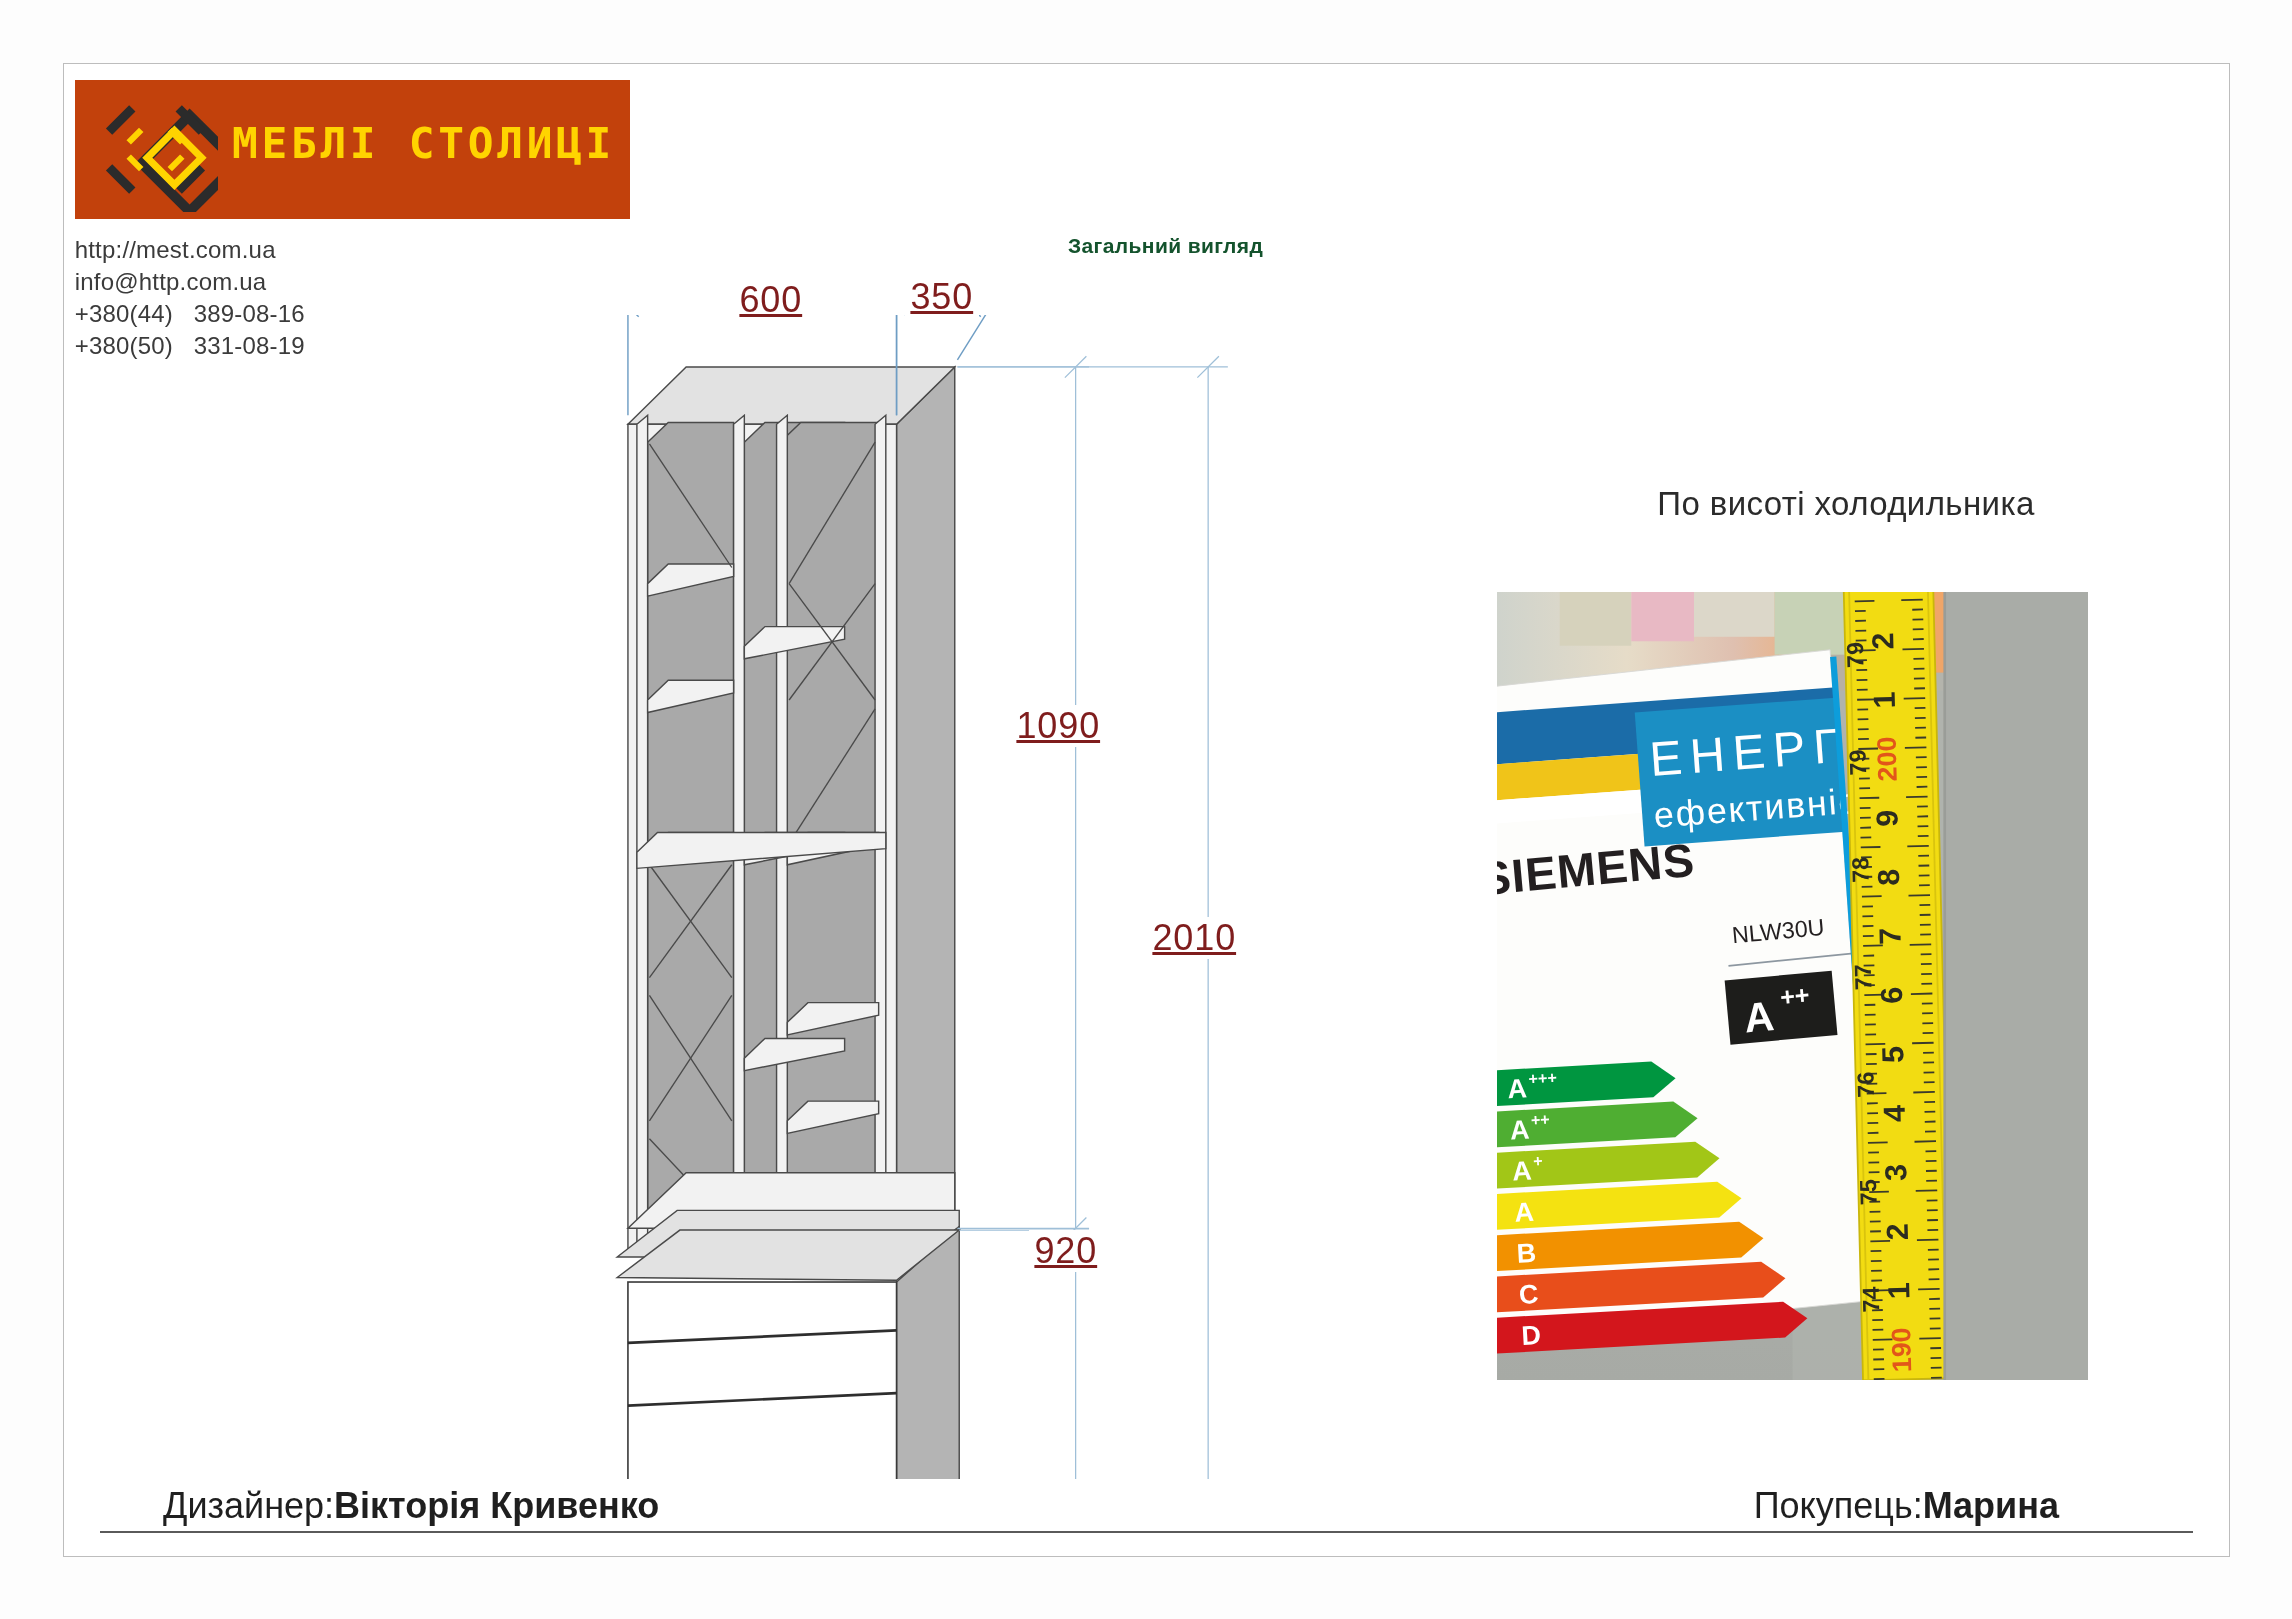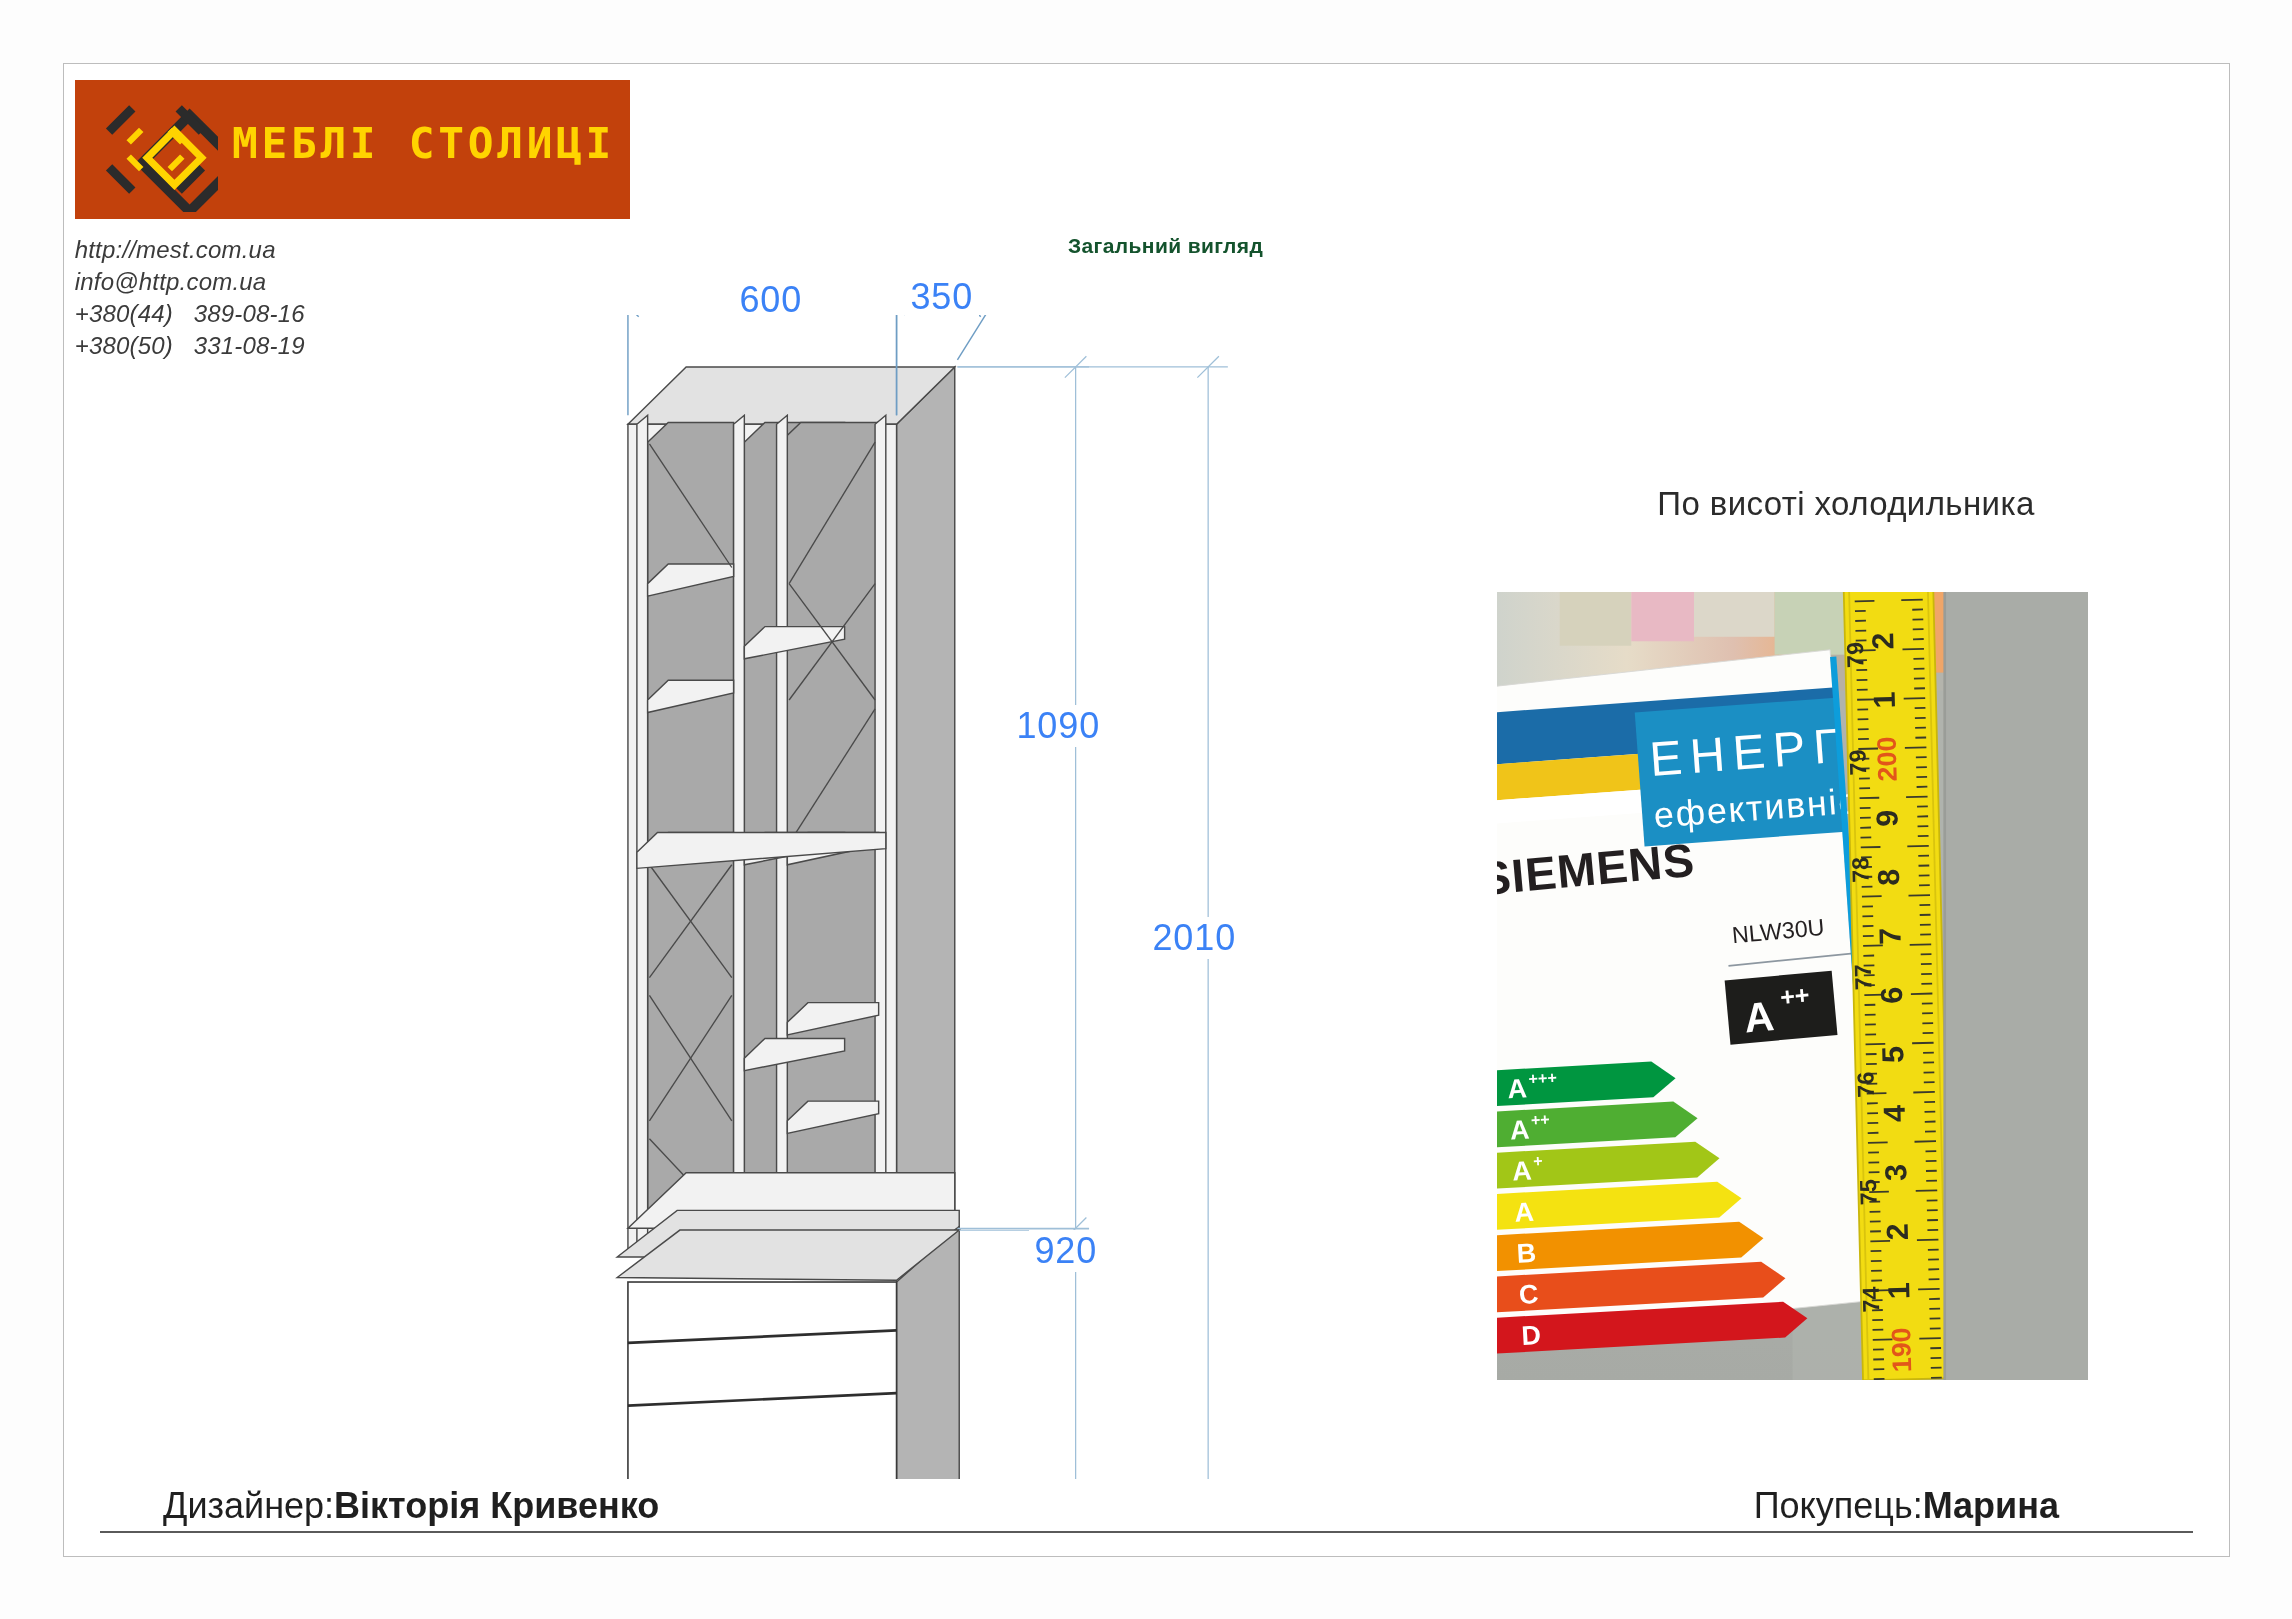--- a/index.html
+++ b/index.html
@@ -38,42 +38,42 @@
     transform-origin:left center;
   }
 
   
   #contact{
     position:absolute;left:10.7px;top:170px;width:466px;
     color:#3b3b3b;font-size:24px;line-height:1.33;
     font-family:"Liberation Sans",sans-serif;
     letter-spacing:0.2px;
   }
-  #contact div{white-space:pre;font-style:italic;}
+  #contact div{white-space:pre;}
 
   
   #title-main{
     position:absolute;left:788px;top:170px;width:627px;
     text-align:center;font-size:21px;font-weight:bold;color:#14532d;
     letter-spacing:0.4px;
   }
   #title-right{
     position:absolute;left:1397px;top:421px;width:770px;
     text-align:center;font-size:33px;color:#2b2b2b;font-weight:400;
     letter-spacing:0.4px;
   }
 
   
   #drawing{position:absolute;left:537px;top:251px;width:806px;height:1164px;}
   #drawing svg{display:block;}
 
   .dimtext{
-    position:absolute;color:#3b82f6;font-size:36px;
+    position:absolute;color:#7f1d1d;font-size:36px;
     font-family:"Liberation Sans",sans-serif;letter-spacing:0.9px;
-    background:#ffffff;padding:0 5.4px;
+    background:#ffffff;padding:0 5.4px;text-decoration:underline;
   }
 
   
   #photo{
     position:absolute;left:1433px;top:528px;width:591px;height:788px;
     overflow:hidden;background:#cfcfcf;
   }
   #photo svg{display:block;}
 
   

